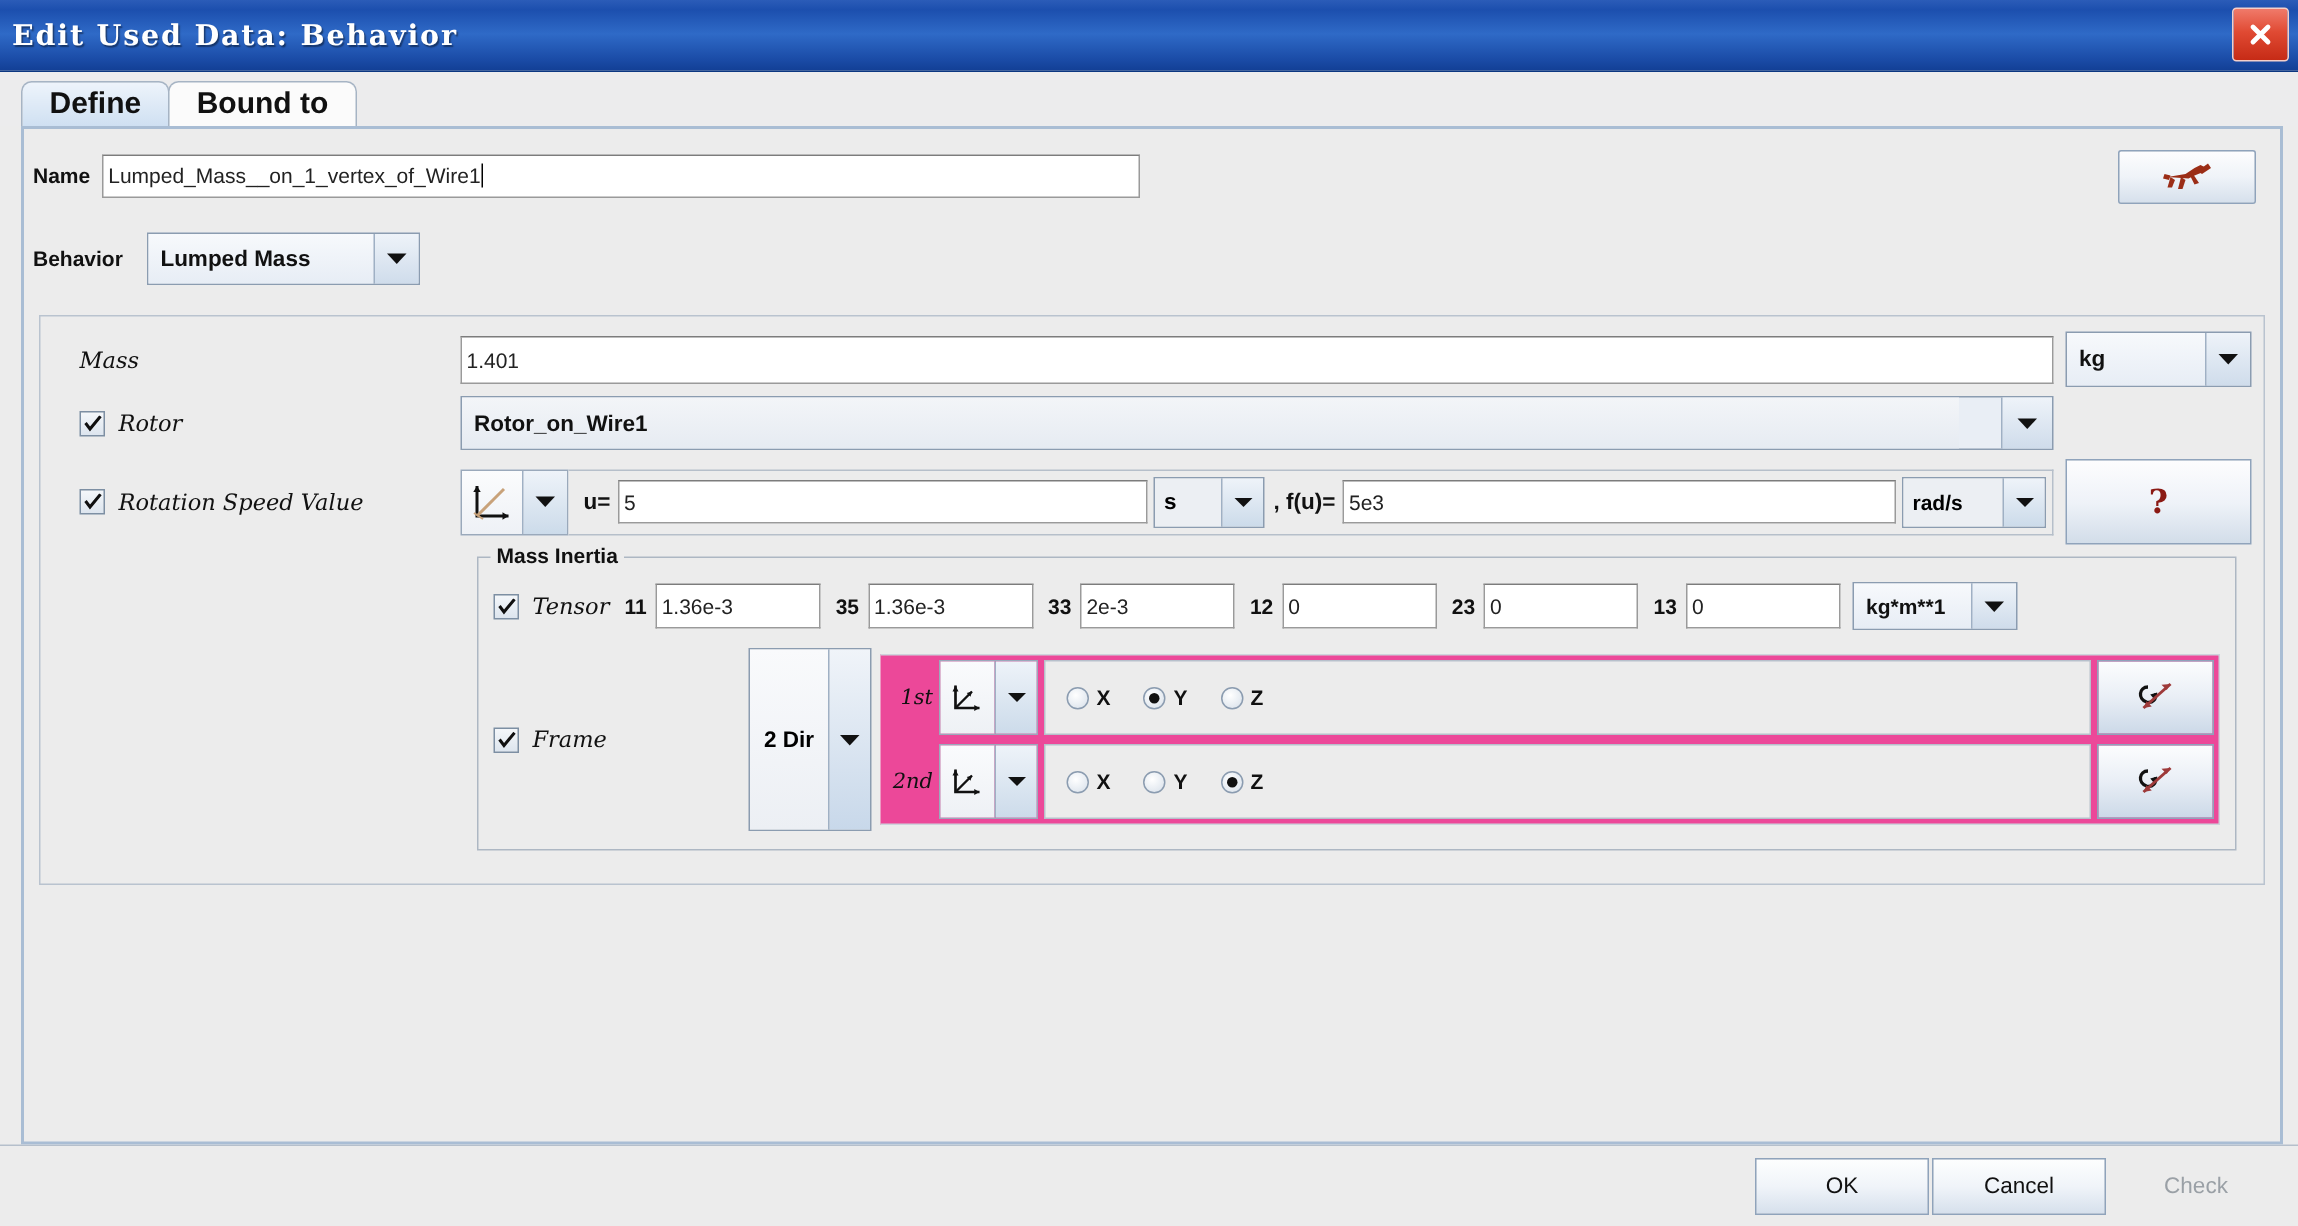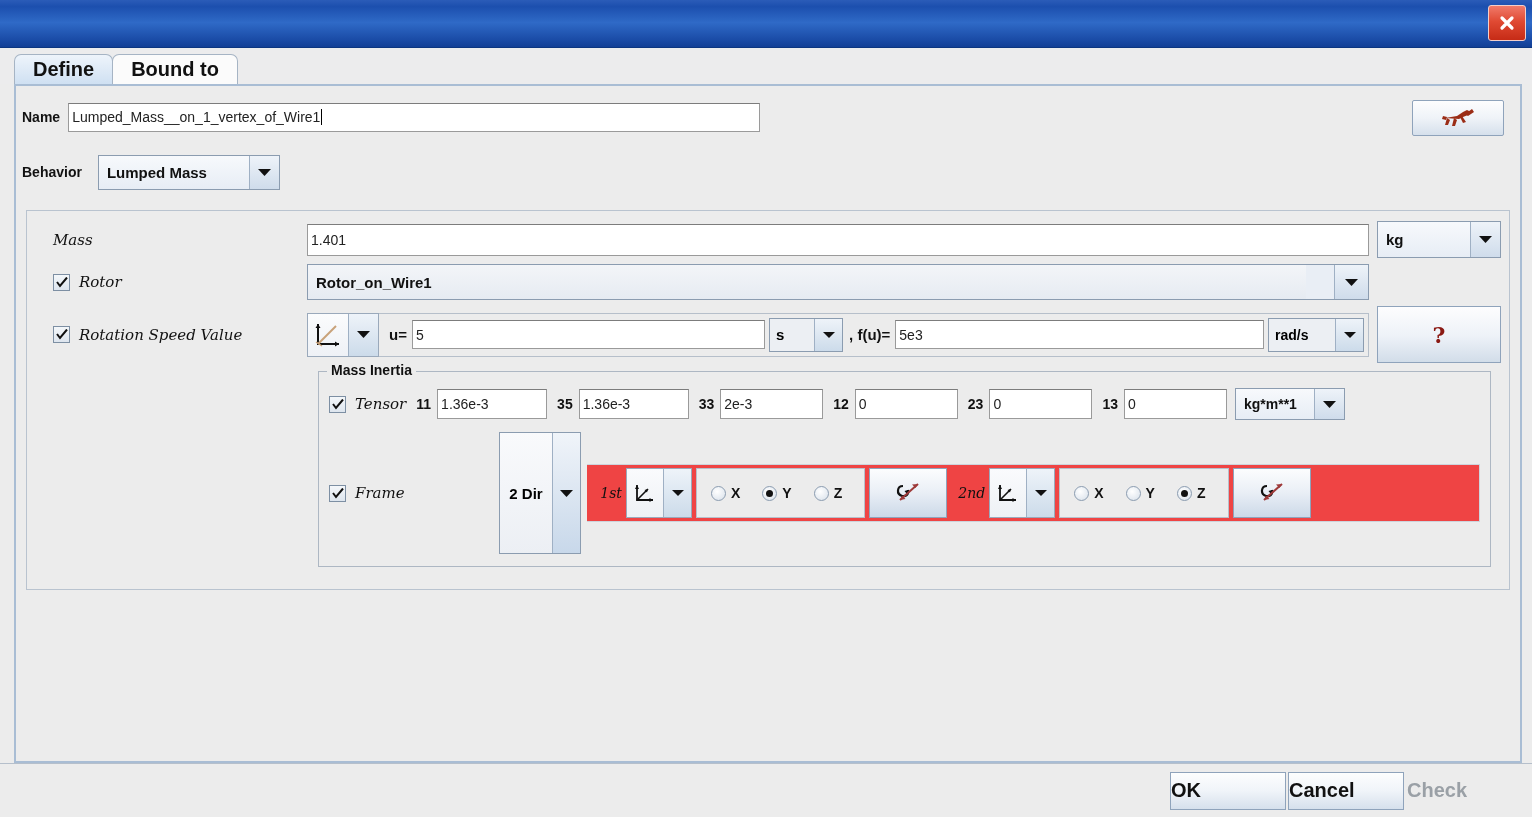--- a/index.html
+++ b/index.html
@@ -323,24 +323,24 @@
     background: linear-gradient(to bottom,#f9fafc 0%,#eceff4 100%);
   }
   .dir-combo .arrow {
     width: 28px;
     display: flex; align-items: center; justify-content: center;
     background: linear-gradient(to bottom,#f0f4f9 0%, #c8d8ea 100%);
     border-left: 1px solid #9fb0c4;
   }
 
   .dir-stack {
-    display: flex; flex-direction: row;
+    display: flex; flex-direction: column;
     border: 1px solid #cdd4dc;
     border-left: none;
-    background: #ef4444;
+    background: #ec4899;
     flex: 1 1 auto;
     margin-left: 6px;
   }
   .dir-line {
     display: flex; align-items: center;
     padding: 3px 3px;
   }
   .ord-lbl {
     font-family: "DejaVu Serif", serif;
     font-style: italic;
@@ -412,39 +412,40 @@
     height: 54px;
     border-top: 1px solid #b5bfcb;
     display: flex; align-items: center; justify-content: flex-end;
     padding-right: 10px;
     background: #ececec;
     flex: 0 0 auto;
   }
   .dlg-btn {
     width: 116px; height: 38px;
     margin-left: 2px;
-    display: flex; align-items: center; justify-content: flex-start;
-    font-size: 20px; font-weight: bold; color: #111;
+    display: flex; align-items: center; justify-content: center;
+    font-size: 15px; font-weight: normal; color: #111;
     background: linear-gradient(to bottom, #fdfefe 0%, #f0f4f9 50%, #d6e0ec 100%);
     border: 1px solid #8fa3bb;
     cursor: pointer;
   }
   .dlg-btn.disabled {
     color: #9aa0a6;
     background: #ececec;
     border-color: #ececec;
     cursor: default;
   }
 </style>
 </head>
 <body>
 
 <div class="window">
 
   <div class="titlebar">
+    <span class="title-text">Edit Used Data: Behavior</span>
     <div class="close-btn">
       <svg width="20" height="20" viewBox="0 0 20 20">
         <path d="M5 5 L15 15 M15 5 L5 15" stroke="#ffffff" stroke-width="3.2" stroke-linecap="round" fill="none"></path>
       </svg>
     </div>
   </div>
 
   <div class="tabstrip">
     <div class="tab selected">
       <span>Define</span>

